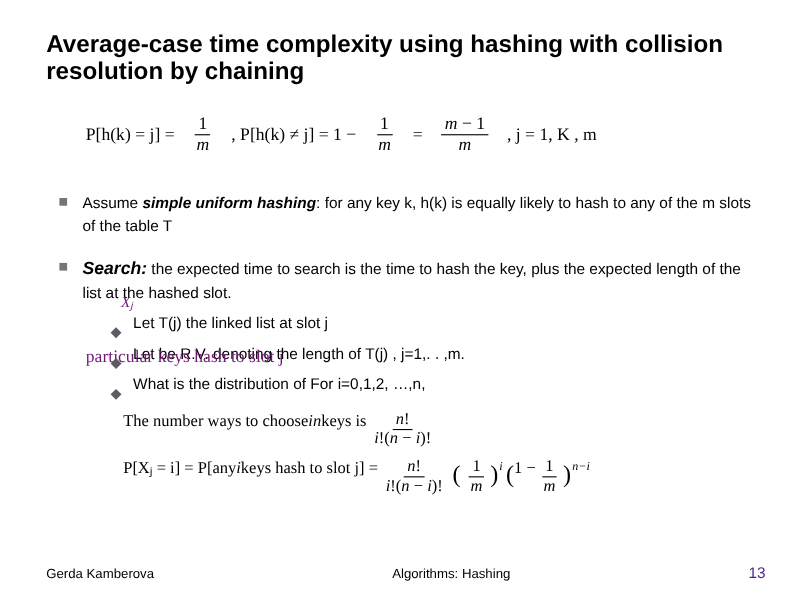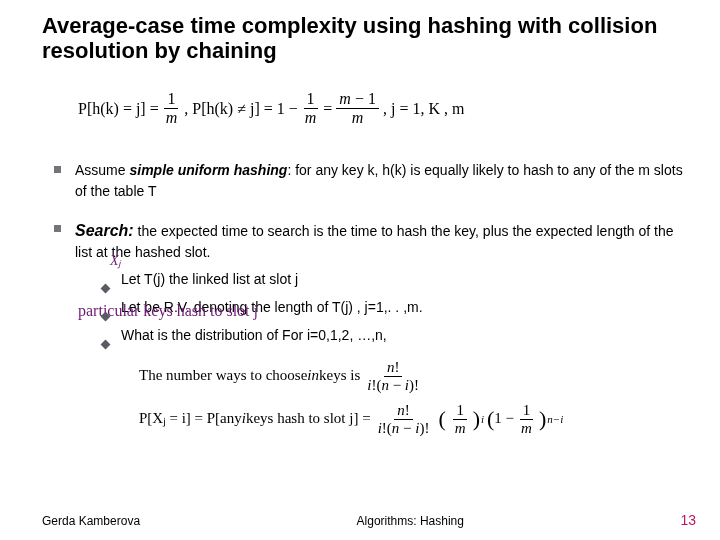--- a/index.html
+++ b/index.html
@@ -7,39 +7,40 @@
     width: 720px;
     height: 540px;
     background: #fff;
     font-family: Arial, Helvetica, sans-serif;
     font-size: 14px;
     color: #000;
     position: relative;
     overflow: hidden;
   }
   .slide {
-    padding: 14px 34px 0 42px;
+    padding: 28px 34px 0 42px;
     width: 100%;
     height: 100%;
     position: relative;
   }
   .title {
     font-size: 22px;
     font-weight: bold;
     line-height: 1.12;
     margin-bottom: 28px;
   }
   .eqrow {
     font-family: "Times New Roman", Times, serif;
     font-size: 16px;
     margin: 0 0 34px 36px;
     line-height: 1.4;
     display: flex;
     align-items: center;
     white-space: nowrap;
+    gap: 13px;
   }
   .frac {
     display: inline-flex;
     flex-direction: column;
     align-items: center;
     vertical-align: middle;
     margin: 0 4px;
     line-height: 1;
   }
   .frac .num { border-bottom: 1px solid #000; padding: 0 3px 1px; }
@@ -87,29 +88,29 @@
   .footer {
     position: absolute;
     left: 0; right: 0; bottom: 12px;
     display: flex;
     justify-content: space-between;
     align-items: flex-end;
     padding: 0 24px 0 42px;
     font-size: 12px;
     color: #000;
   }
-  .footer .num { color: #be185d; font-size: 14px; }
+  .footer .num { color: #4c1d95; font-size: 14px; }
   .math-block {
     font-family: "Times New Roman", Times, serif;
     font-size: 15px;
     margin-left: 70px;
     margin-top: 12px;
     line-height: 1.3;
   }
-  .mbrow { display: flex; align-items: center; margin-bottom: 10px; white-space: nowrap; margin-left: 27px; }
+  .mbrow { display: flex; align-items: flex-start; margin-bottom: 10px; white-space: nowrap; }
   .exp { font-size: 11px; vertical-align: super; margin-left:1px; }
   i.it { font-style: italic; }
 </style>
 </head>
 <body>
 
 <div class="slide">
 
   <div class="title">Average-case time complexity using hashing with collision resolution by chaining</div>
 

